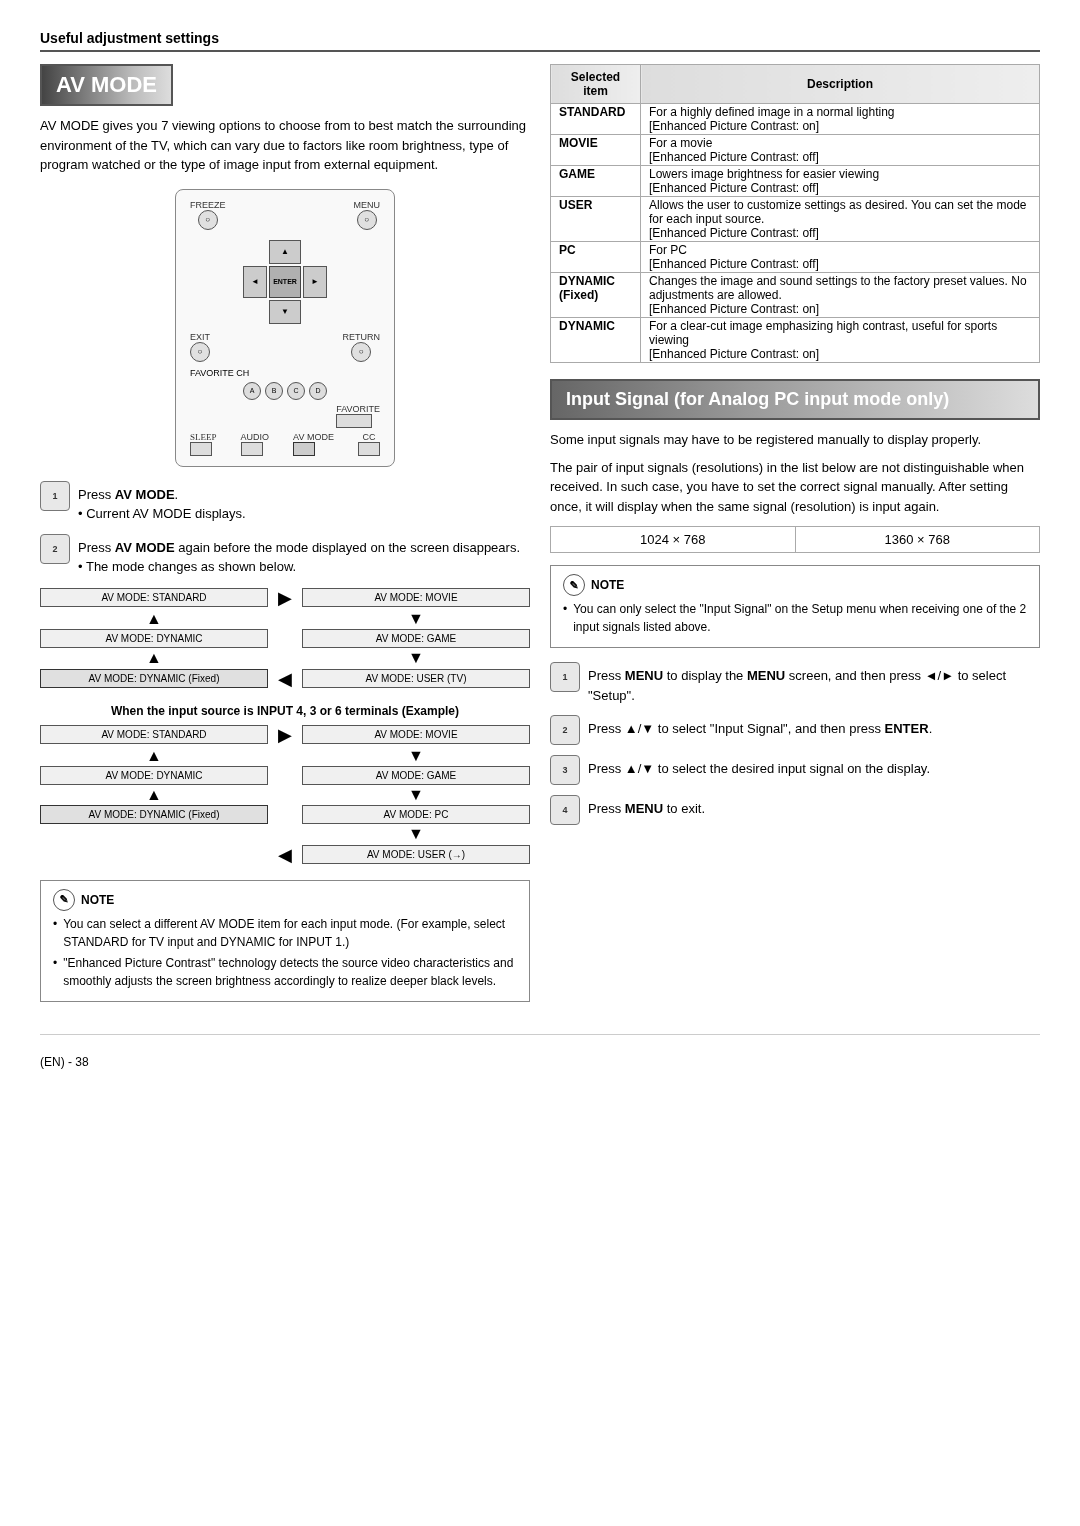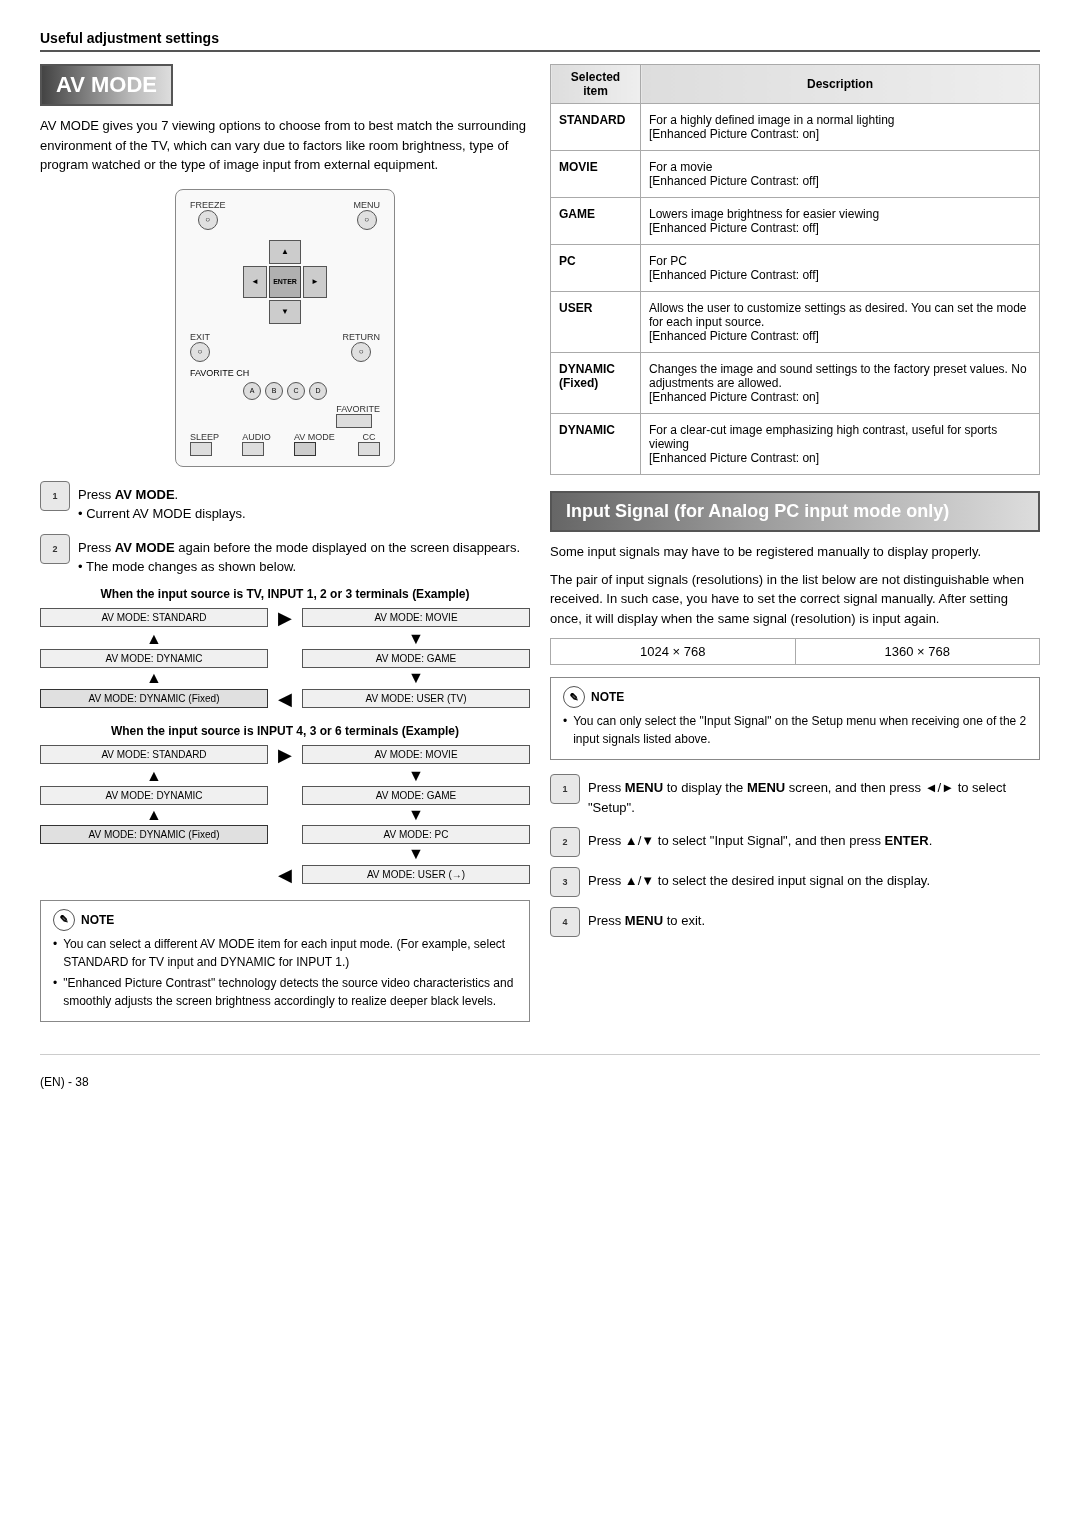--- a/index.html
+++ b/index.html
@@ -211,21 +211,21 @@
     }
     .desc-table th:first-child {
       width: 90px;
       background: linear-gradient(to right, #ddd, #eee);
     }
     .desc-table th:last-child {
       background: linear-gradient(to right, #ddd, #eee);
     }
     .desc-table td {
       border: 1px solid #aaa;
-      padding: 9px 8px;
+      padding: 1px 8px;
       vertical-align: top;
     }
     .desc-table td:first-child {
       font-weight: bold;
       white-space: nowrap;
     }
     
     .note-box {
       border: 1px solid #888;
       padding: 8px 12px;
@@ -365,21 +365,21 @@
           </div>
 
           <div style="display:flex; justify-content:flex-end; margin-bottom:4px;">
             <div style="text-align:center;">
               <div class="remote-label">FAVORITE</div>
               <div class="remote-bottom-btn" style="width:36px;"></div>
             </div>
           </div>
 
           <div class="remote-sleep-row">
-            <div style="text-align:right;">
+            <div style="text-align:right;font-family:Liberation Serif, serif;">
               <div class="remote-label">SLEEP</div>
               <div class="remote-bottom-btn"></div>
             </div>
             <div style="">
               <div class="remote-label">AUDIO</div>
               <div class="remote-bottom-btn"></div>
             </div>
             <div style="text-align:center;">
               <div class="remote-label">AV MODE</div>
               <div class="remote-bottom-btn avmode-btn-highlight"></div>
@@ -405,21 +405,20 @@
       <div class="step-row">
         <div class="step-img-small">2</div>
         <div class="step-text">
           Press <b>AV MODE</b> again before the mode displayed on the screen disappears.<br>
           <span>• <span>The mode changes as shown below.</span></span>
         </div>
       </div>
 
       
       <div class="flow-section">
-        <div class="flow-title">When the input source is TV, INPUT 1, 2 or 3 terminals (Example)</div>
 
         <div class="flow-wrapper">
           <div class="flow-box">AV MODE: STANDARD</div>
           <div style="text-align:center; font-size:18px;">▶</div>
           <div class="flow-box">AV MODE: MOVIE</div>
         </div>
 
         <div class="flow-wrapper">
           <div class="arrow-row">▲</div>
           <div></div>
@@ -523,26 +522,26 @@
             </tr>
             <tr>
               <td>MOVIE</td>
               <td>For a movie<br>[Enhanced Picture Contrast: off]</td>
             </tr>
             <tr>
               <td>GAME</td>
               <td>Lowers image brightness for easier viewing<br>[Enhanced Picture Contrast: off]</td>
             </tr>
             <tr>
+              <td>USER</td>
+              <td>Allows the user to customize settings as desired. You can set the mode for each input source.<br>[Enhanced Picture Contrast: off]</td>
+            </tr>
+            <tr>
               <td>PC</td>
               <td>For PC<br>[Enhanced Picture Contrast: off]</td>
-            </tr>
-            <tr>
-              <td>USER</td>
-              <td>Allows the user to customize settings as desired. You can set the mode for each input source.<br>[Enhanced Picture Contrast: off]</td>
             </tr>
             <tr>
               <td>DYNAMIC<br>(Fixed)</td>
               <td>Changes the image and sound settings to the factory preset values. No adjustments are allowed.<br>[Enhanced Picture Contrast: on]</td>
             </tr>
             <tr>
               <td>DYNAMIC</td>
               <td>For a clear-cut image emphasizing high contrast, useful for sports viewing<br>[Enhanced Picture Contrast: on]</td>
             </tr>
           </tbody>

